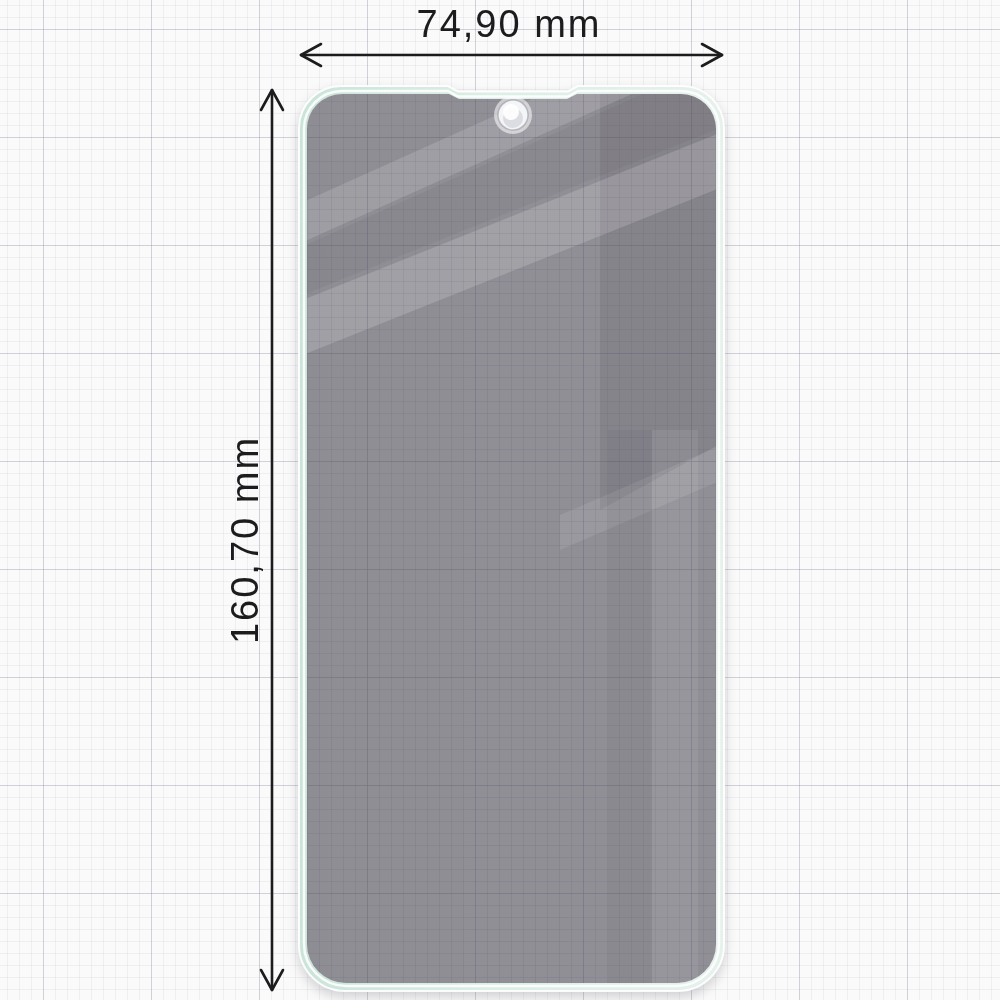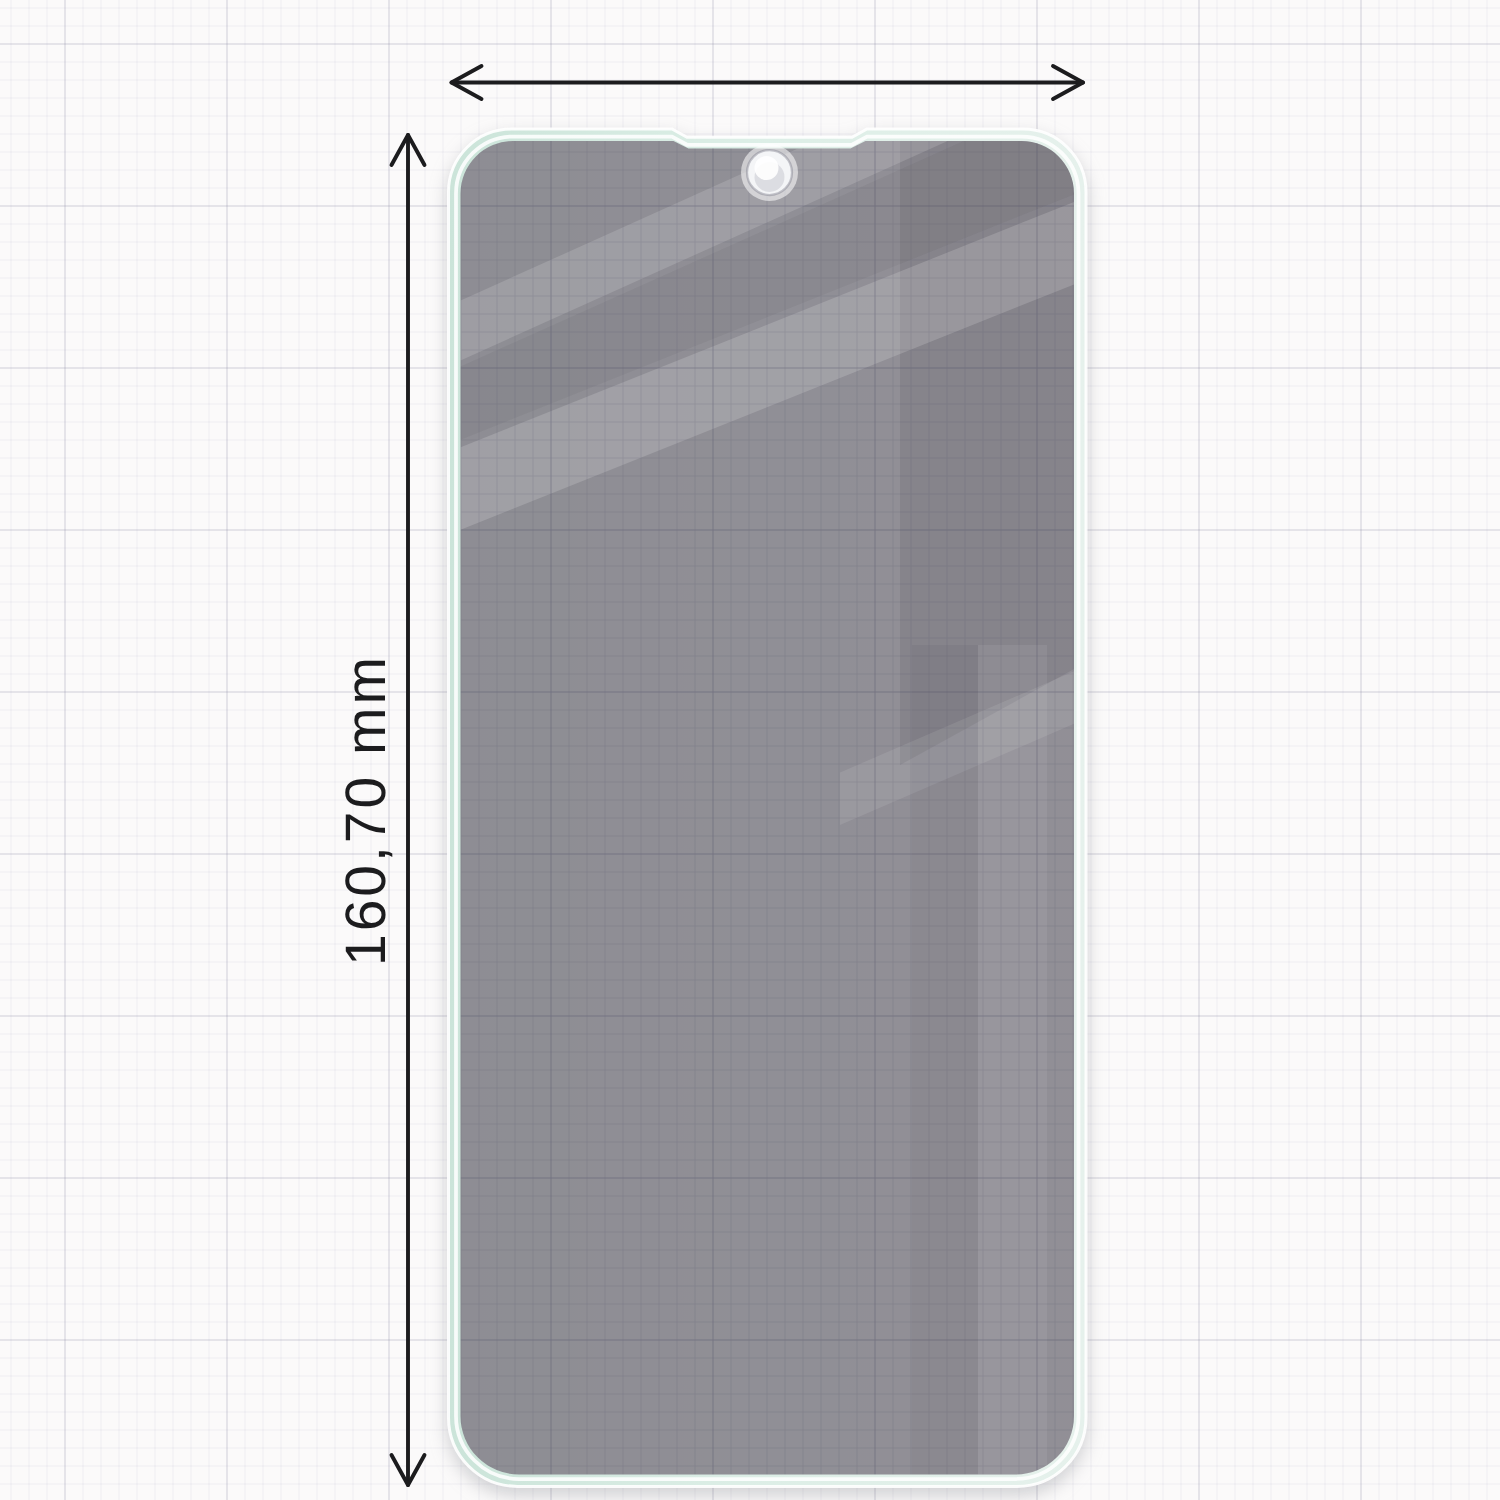--- a/index.html
+++ b/index.html
@@ -129,16 +129,17 @@
         <path d="M702 44 L722 55 L702 66"></path>
       </g>
       <g>
         <path d="M272 90 L272 990"></path>
         <path d="M261 110 L272 90 L283 110"></path>
         <path d="M261 970 L272 990 L283 970"></path>
       </g>
     </g>
   </svg>
 
+  <div class="dim-label width">74,90 mm</div>
 
   <div class="dim-label height">160,70 mm</div>
 
 </div>
 
 </body></html>

